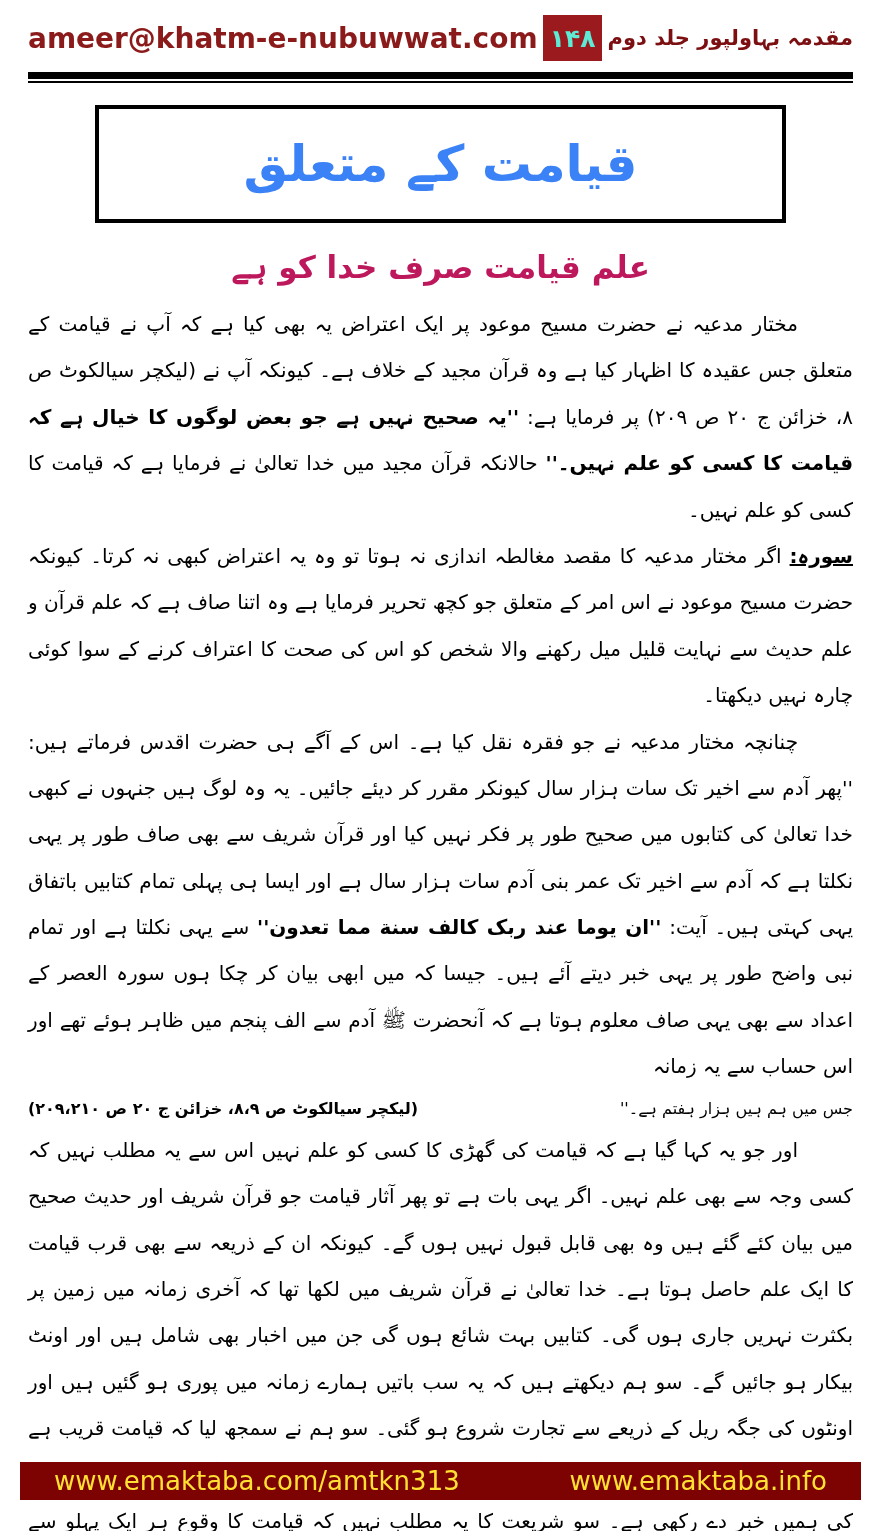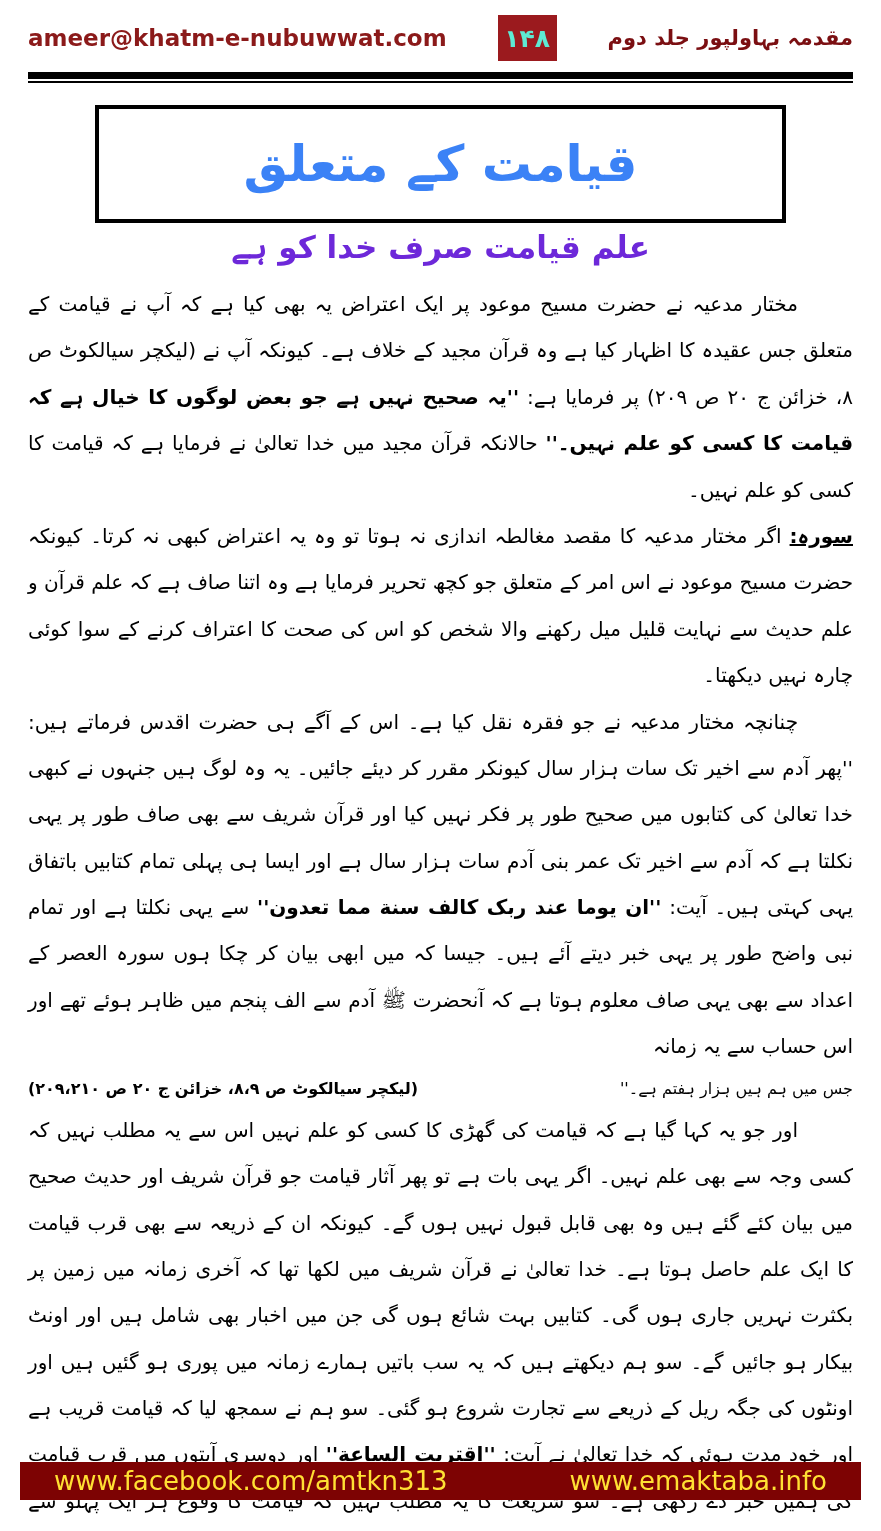--- a/index.html
+++ b/index.html
@@ -9,41 +9,41 @@
     background:#ffffff;
     font-family:"DejaVu Sans",sans-serif;
     overflow:hidden;
     margin:0 auto;
   }
   
   .header{
     display:flex;align-items:center;justify-content:space-between;
     padding:12px 28px 4px 28px;height:52px;
   }
-  .email{color:#8b1a1a;font-weight:bold;font-size:23px;direction:ltr;white-space:nowrap;}
+  .email{color:#8b1a1a;font-weight:bold;font-size:28px;direction:ltr;white-space:nowrap;}
   .page-badge{
     background:#9b1a1e;color:#5eead4;
     width:59px;height:46px;flex:0 0 auto;
     display:flex;align-items:center;justify-content:center;
     font-size:25px;font-weight:bold;
   }
   .edition{direction:rtl;font-size:21px;font-weight:bold;color:#000;white-space:nowrap;}
   .book-title{direction:rtl;font-size:21px;font-weight:bold;color:#7b0f12;white-space:nowrap;}
   
   .rule{margin:4px 28px 0 28px;}
   .rule-thick{height:7px;background:#000;}
   .rule-thin{height:2px;background:#000;margin-top:2px;}
   
   .title-box{
     margin:22px 95px 0 95px;height:110px;
     border:4px solid #000;
     display:flex;align-items:center;justify-content:center;
   }
   .main-title{direction:rtl;font-size:50px;font-weight:bold;color:#3b82f6;}
-  .subtitle{direction:rtl;text-align:center;font-size:31px;font-weight:bold;margin-top:6px;color:#6d28d9;}
+  .subtitle{direction:rtl;text-align:center;font-size:31px;font-weight:bold;margin-top:26px;color:#be185d;}
   
   .body{
     margin:16px 28px 0 28px;
     direction:rtl;text-align:justify;
     font-size:20px;line-height:2.32;color:#000;
   }
   .para{text-align:justify;}
   .para.indented{text-indent:55px;}
   .b{font-weight:bold;}
   .u{font-weight:bold;text-decoration:underline;}
@@ -94,17 +94,17 @@
     <div class="cite-row">
       <span class="tail">جس میں ہم ہیں ہزار ہفتم ہے۔''</span>
       <span class="citation">(لیکچر سیالکوٹ ص ۸،۹، خزائن ج ۲۰ ص ۲۰۹،۲۱۰)</span>
     </div>
 
     <div class="para indented"><span>اور جو یہ کہا گیا ہے کہ قیامت کی گھڑی کا کسی کو علم نہیں اس سے یہ مطلب نہیں کہ کسی وجہ سے بھی علم نہیں۔ اگر یہی بات ہے تو پھر آثار قیامت جو قرآن شریف اور حدیث صحیح میں بیان کئے گئے ہیں وہ بھی قابل قبول نہیں ہوں گے۔ کیونکہ ان کے ذریعہ سے بھی قرب قیامت کا ایک علم حاصل ہوتا ہے۔ خدا تعالیٰ نے قرآن شریف میں لکھا تھا کہ آخری زمانہ میں زمین پر بکثرت نہریں جاری ہوں گی۔ کتابیں بہت شائع ہوں گی جن میں اخبار بھی شامل ہیں اور اونٹ بیکار ہو جائیں گے۔ سو ہم دیکھتے ہیں کہ یہ سب باتیں ہمارے زمانہ میں پوری ہو گئیں ہیں اور اونٹوں کی جگہ ریل کے ذریعے سے تجارت شروع ہو گئی۔ سو ہم نے سمجھ لیا کہ قیامت قریب ہے اور خود مدت ہوئی کہ خدا تعالیٰ نے آیت: </span><span class="b">''اقتربت الساعة''</span><span> اور دوسری آیتوں میں قرب قیامت کی ہمیں خبر دے رکھی ہے۔ سو شریعت کا یہ مطلب نہیں کہ قیامت کا وقوع ہر ایک پہلو سے پوشیدہ ہے۔ بلکہ تمام نبی آخر زمانہ کی علامتیں لکھتے آئے ہیں اور انجیل میں بھی لکھی ہیں۔ پس مطلب یہ ہے کہ اس</span></div>
 
   </div>
 
   <div class="footer">
-    <span class="url">www.facebook.com/amtkn313</span>
+    <span class="url">www.emaktaba.com/amtkn313</span>
     <span class="url">www.emaktaba.info</span>
   </div>
 
 </div>
 
 </body></html>

